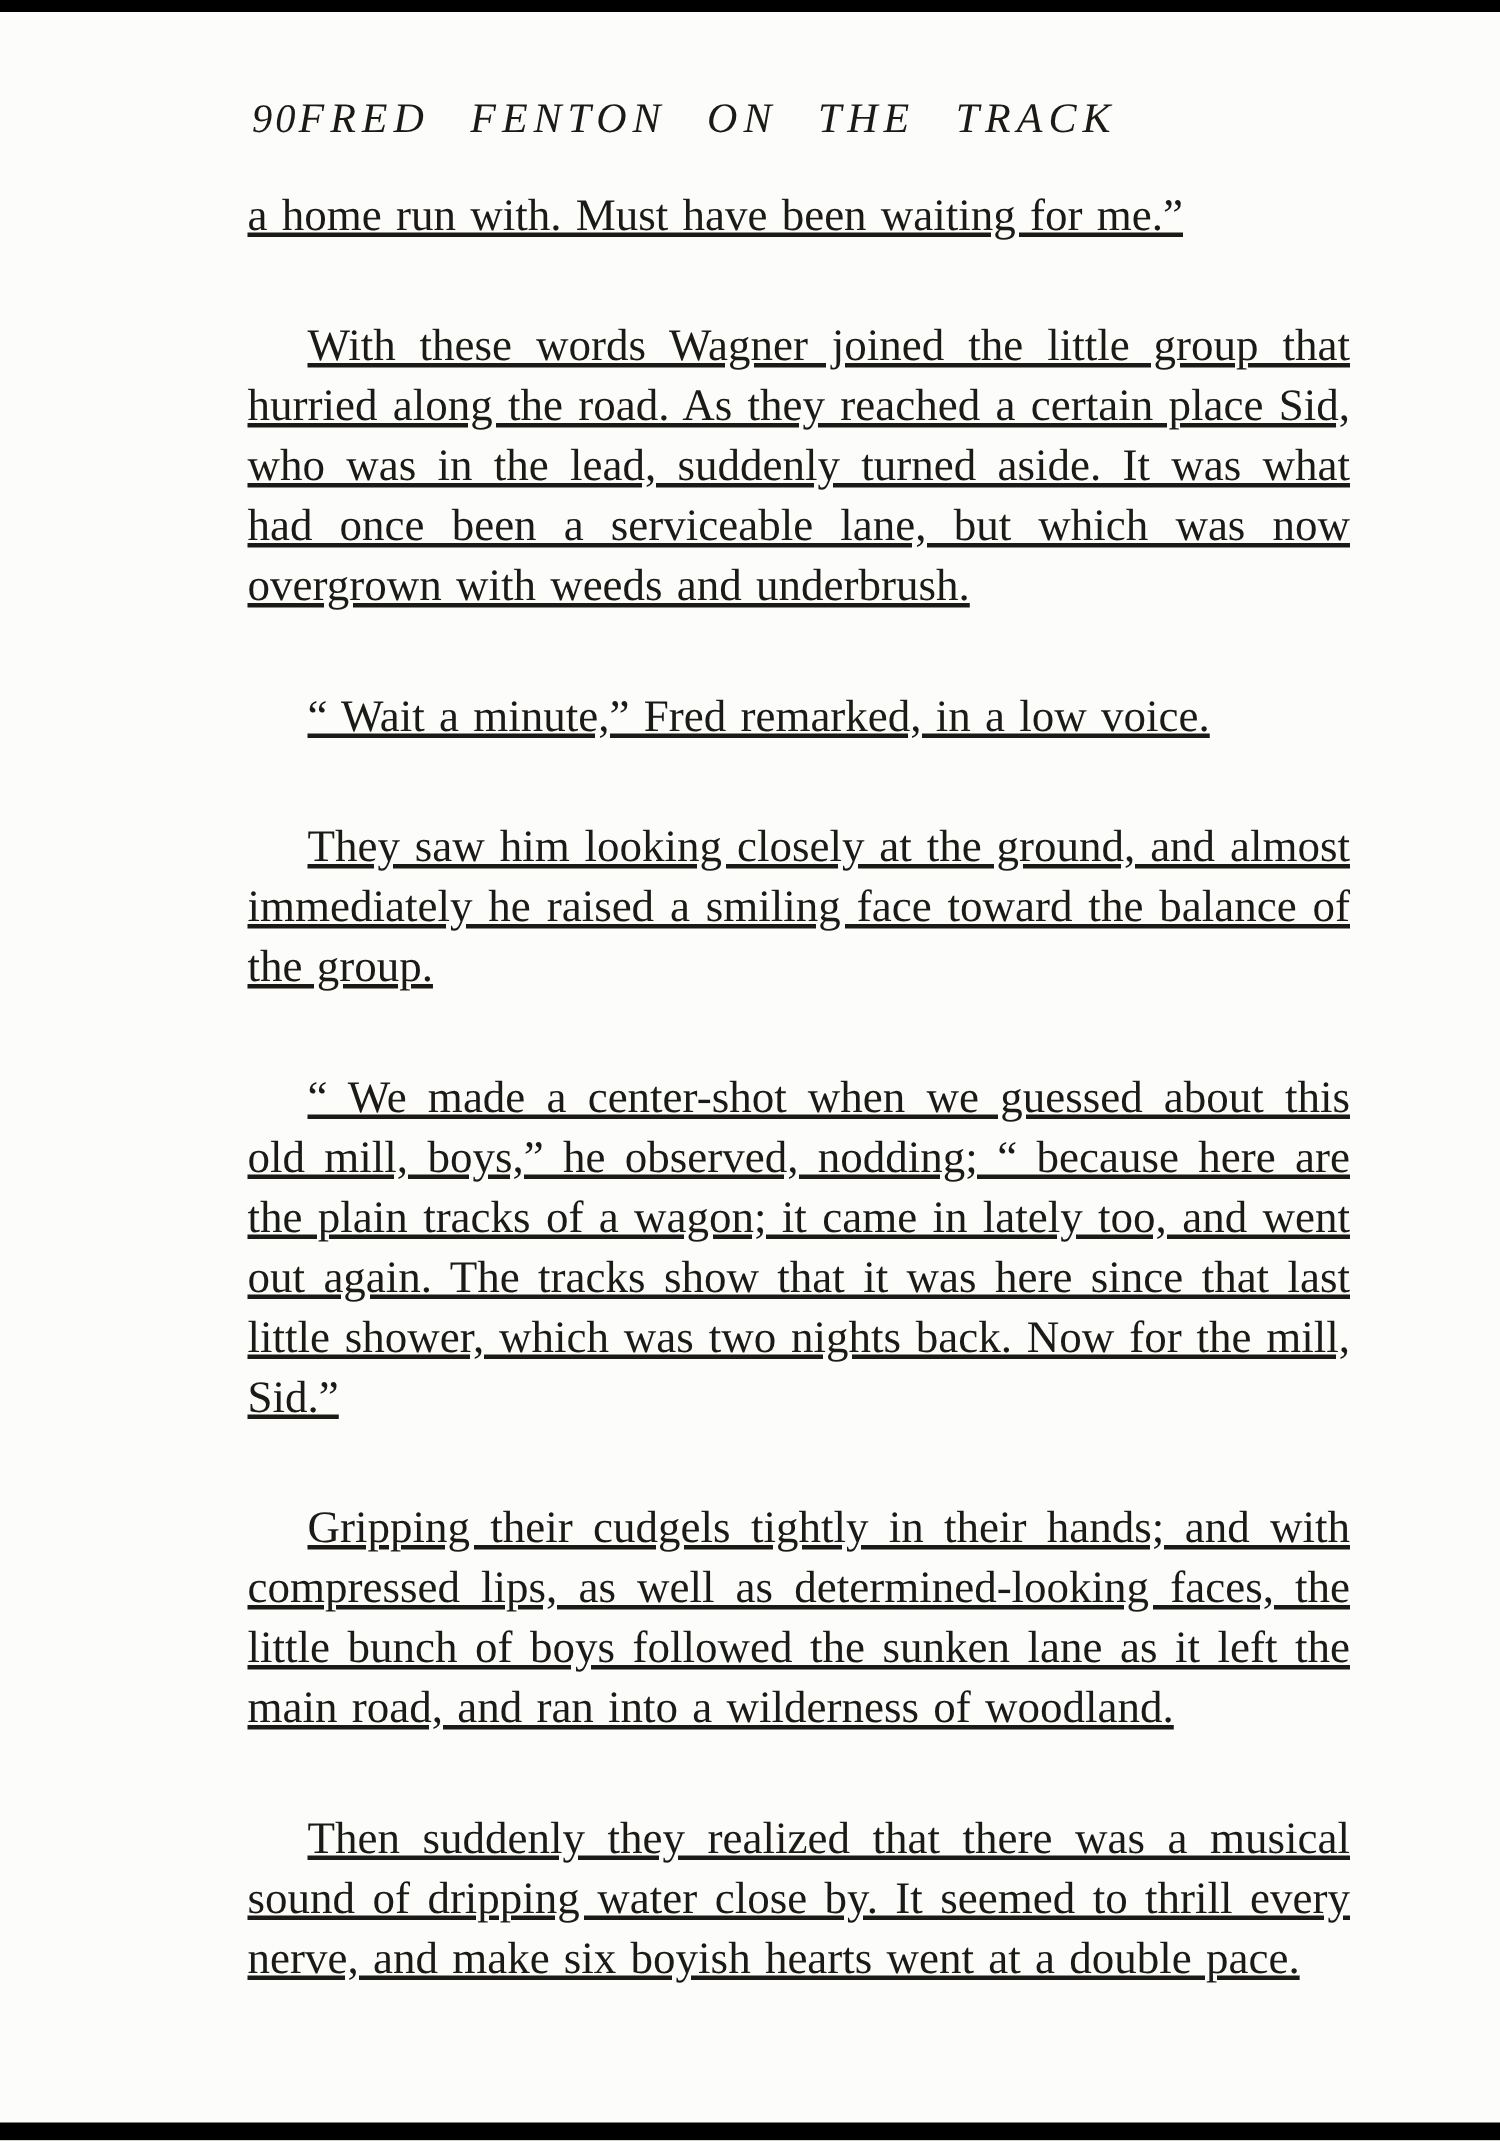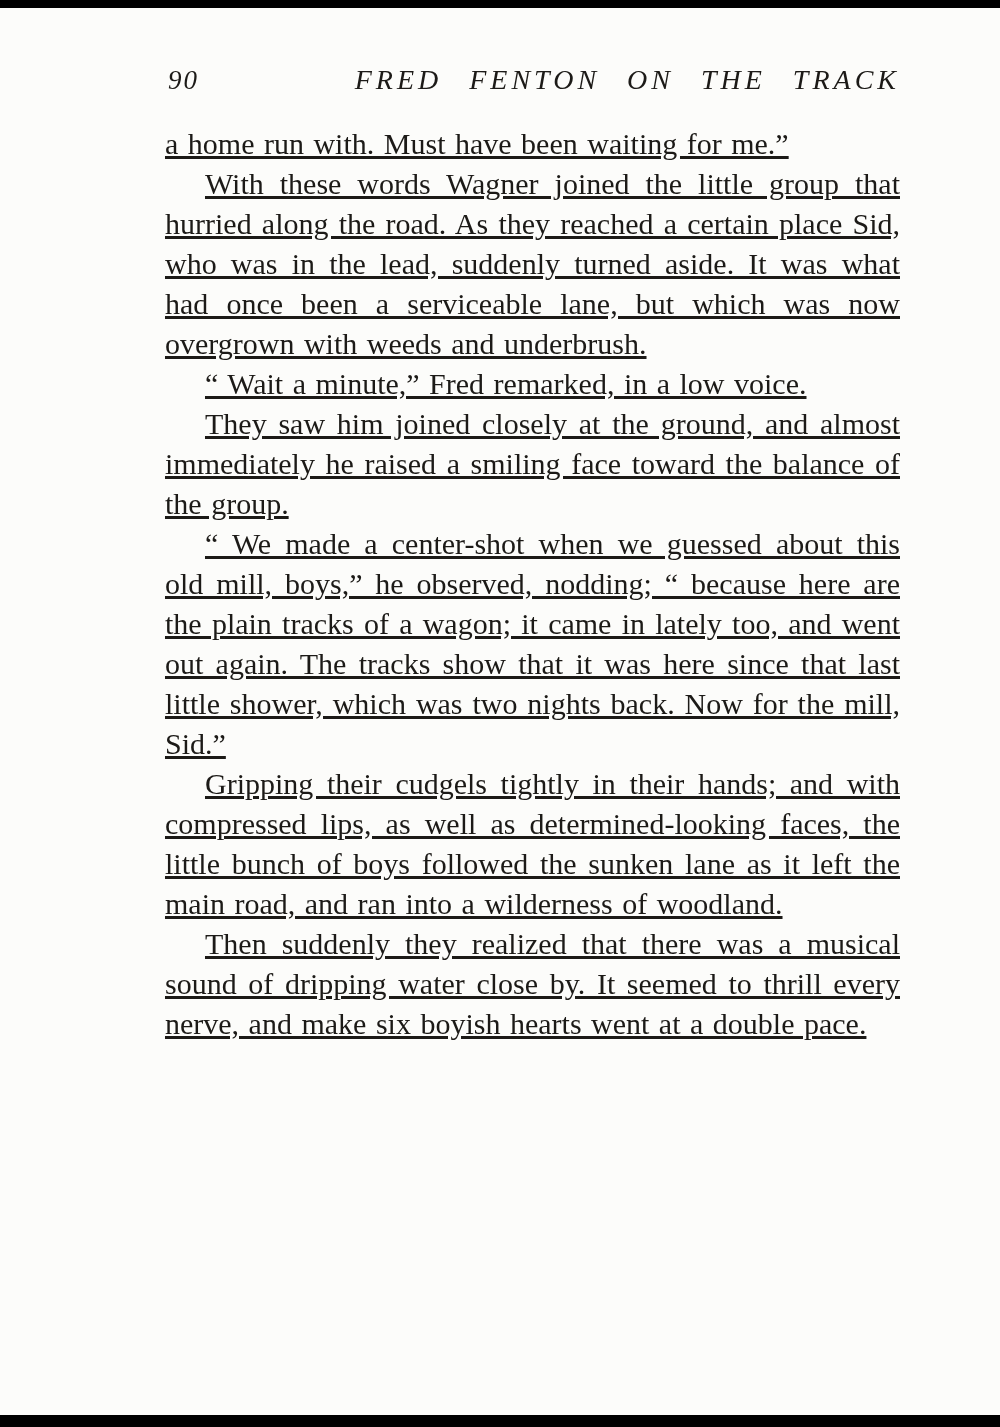--- a/index.html
+++ b/index.html
@@ -32,57 +32,58 @@
     margin: 64px 100px 0 168px;
     font-style: italic;
   }
   .pagenum {
     font-size: 27px;
     letter-spacing: 2px;
     flex: 0 0 auto;
   }
   .running-title {
     flex: 1 1 auto;
-    text-align: right;
+    text-align: left;
     font-size: 28px;
     letter-spacing: 4px;
     word-spacing: 16px;
     white-space: nowrap;
   }
 
   .body-text {
     margin: 28px 100px 0 165px;
     font-size: 30px;
     line-height: 40px;
     text-align: justify;
   }
   .body-text p {
     margin: 0;
     word-spacing: 2px;
     text-decoration: underline;
   }
   .body-text p.indent {
     text-indent: 40px;
+    margin-top: 47px;
   }
 </style>
 </head>
 <body>
 
 <div class="page">
   <div class="scan-edge top"></div>
 
   <div class="header">
     <span class="pagenum">90</span>
     <span class="running-title">FRED FENTON ON THE TRACK</span>
   </div>
 
   <div class="body-text" id="body-text">
       <p class="no-indent">a home run with.  Must have been waiting for me.”</p>
       <p class="indent">With these words Wagner joined the little group that hurried along the road.  As they reached a certain place Sid, who was in the lead, suddenly turned aside.  It was what had once been a serviceable lane, but which was now overgrown with weeds and underbrush.</p>
       <p class="indent">“ Wait a minute,” Fred remarked, in a low voice.</p>
-      <p class="indent">They saw him joined closely at the ground, and almost immediately he raised a smiling face toward the balance of the group.</p>
+      <p class="indent">They saw him looking closely at the ground, and almost immediately he raised a smiling face toward the balance of the group.</p>
       <p class="indent">“ We made a center-shot when we guessed about this old mill, boys,” he observed, nodding; “ because here are the plain tracks of a wagon; it came in lately too, and went out again.  The tracks show that it was here since that last little shower, which was two nights back.  Now for the mill, Sid.”</p>
       <p class="indent">Gripping their cudgels tightly in their hands; and with compressed lips, as well as determined-looking faces, the little bunch of boys followed the sunken lane as it left the main road, and ran into a wilderness of woodland.</p>
       <p class="indent">Then suddenly they realized that there was a musical sound of dripping water close by.  It seemed to thrill every nerve, and make six boyish hearts went at a double pace.</p>
     </div>
 
   <div class="scan-edge bottom"></div>
 </div>
 
 </body></html>

